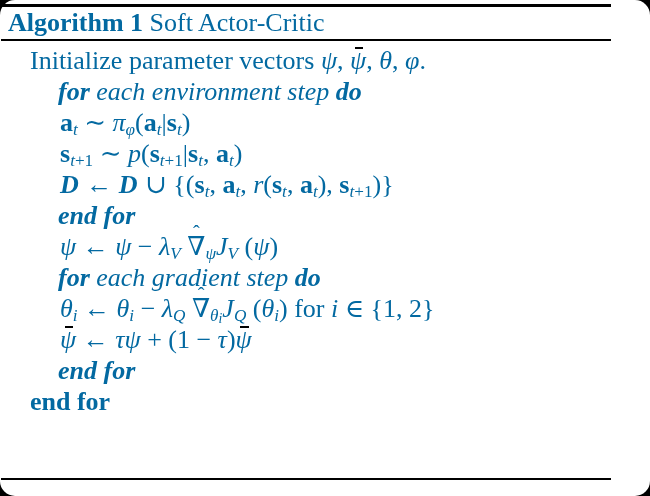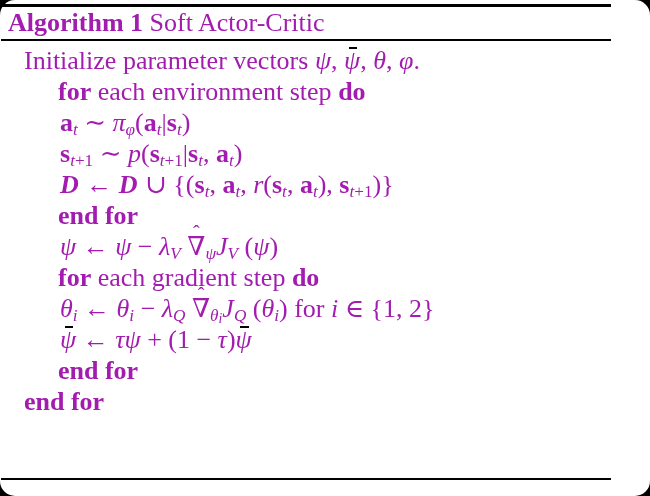--- a/index.html
+++ b/index.html
@@ -11,21 +11,21 @@
     overflow: hidden;
   }
   .card {
     position: absolute;
     left: 0; top: 0;
     width: 650px;
     height: 496px;
     background: #ffffff;
     border-radius: 15px;
     font-family: "Liberation Serif", "DejaVu Serif", "DejaVu Sans", serif;
-    color: #a21caf;
+    color: #0369a1;
   }
   .rule {
     position: absolute;
     left: 1px;
     width: 610px;
     background: #000000;
   }
   .rule-top    { top: 4px;   height: 3px; }
   .rule-head   { top: 39px;  height: 2px; }
   .rule-bottom { top: 478px; height: 2px; }
@@ -45,22 +45,22 @@
     left: 0;
     top: 45px;
     width: 650px;
   }
   .line {
     height: 31px;
     line-height: 31px;
     font-size: 26px;
     white-space: nowrap;
   }
-  .l0 { padding-left: 24px; }
-  .l1 { padding-left: 58px; }
+  .l0 { padding-left: 30px; }
+  .l1 { padding-left: 58px; font-style: italic; }
   .l2 { padding-left: 60px; }
 
   .line sub {
     font-size: 66%;
     line-height: 0;
     vertical-align: -0.22em;
   }
   .line sub sub {
     font-size: 80%;
     vertical-align: -0.15em;

